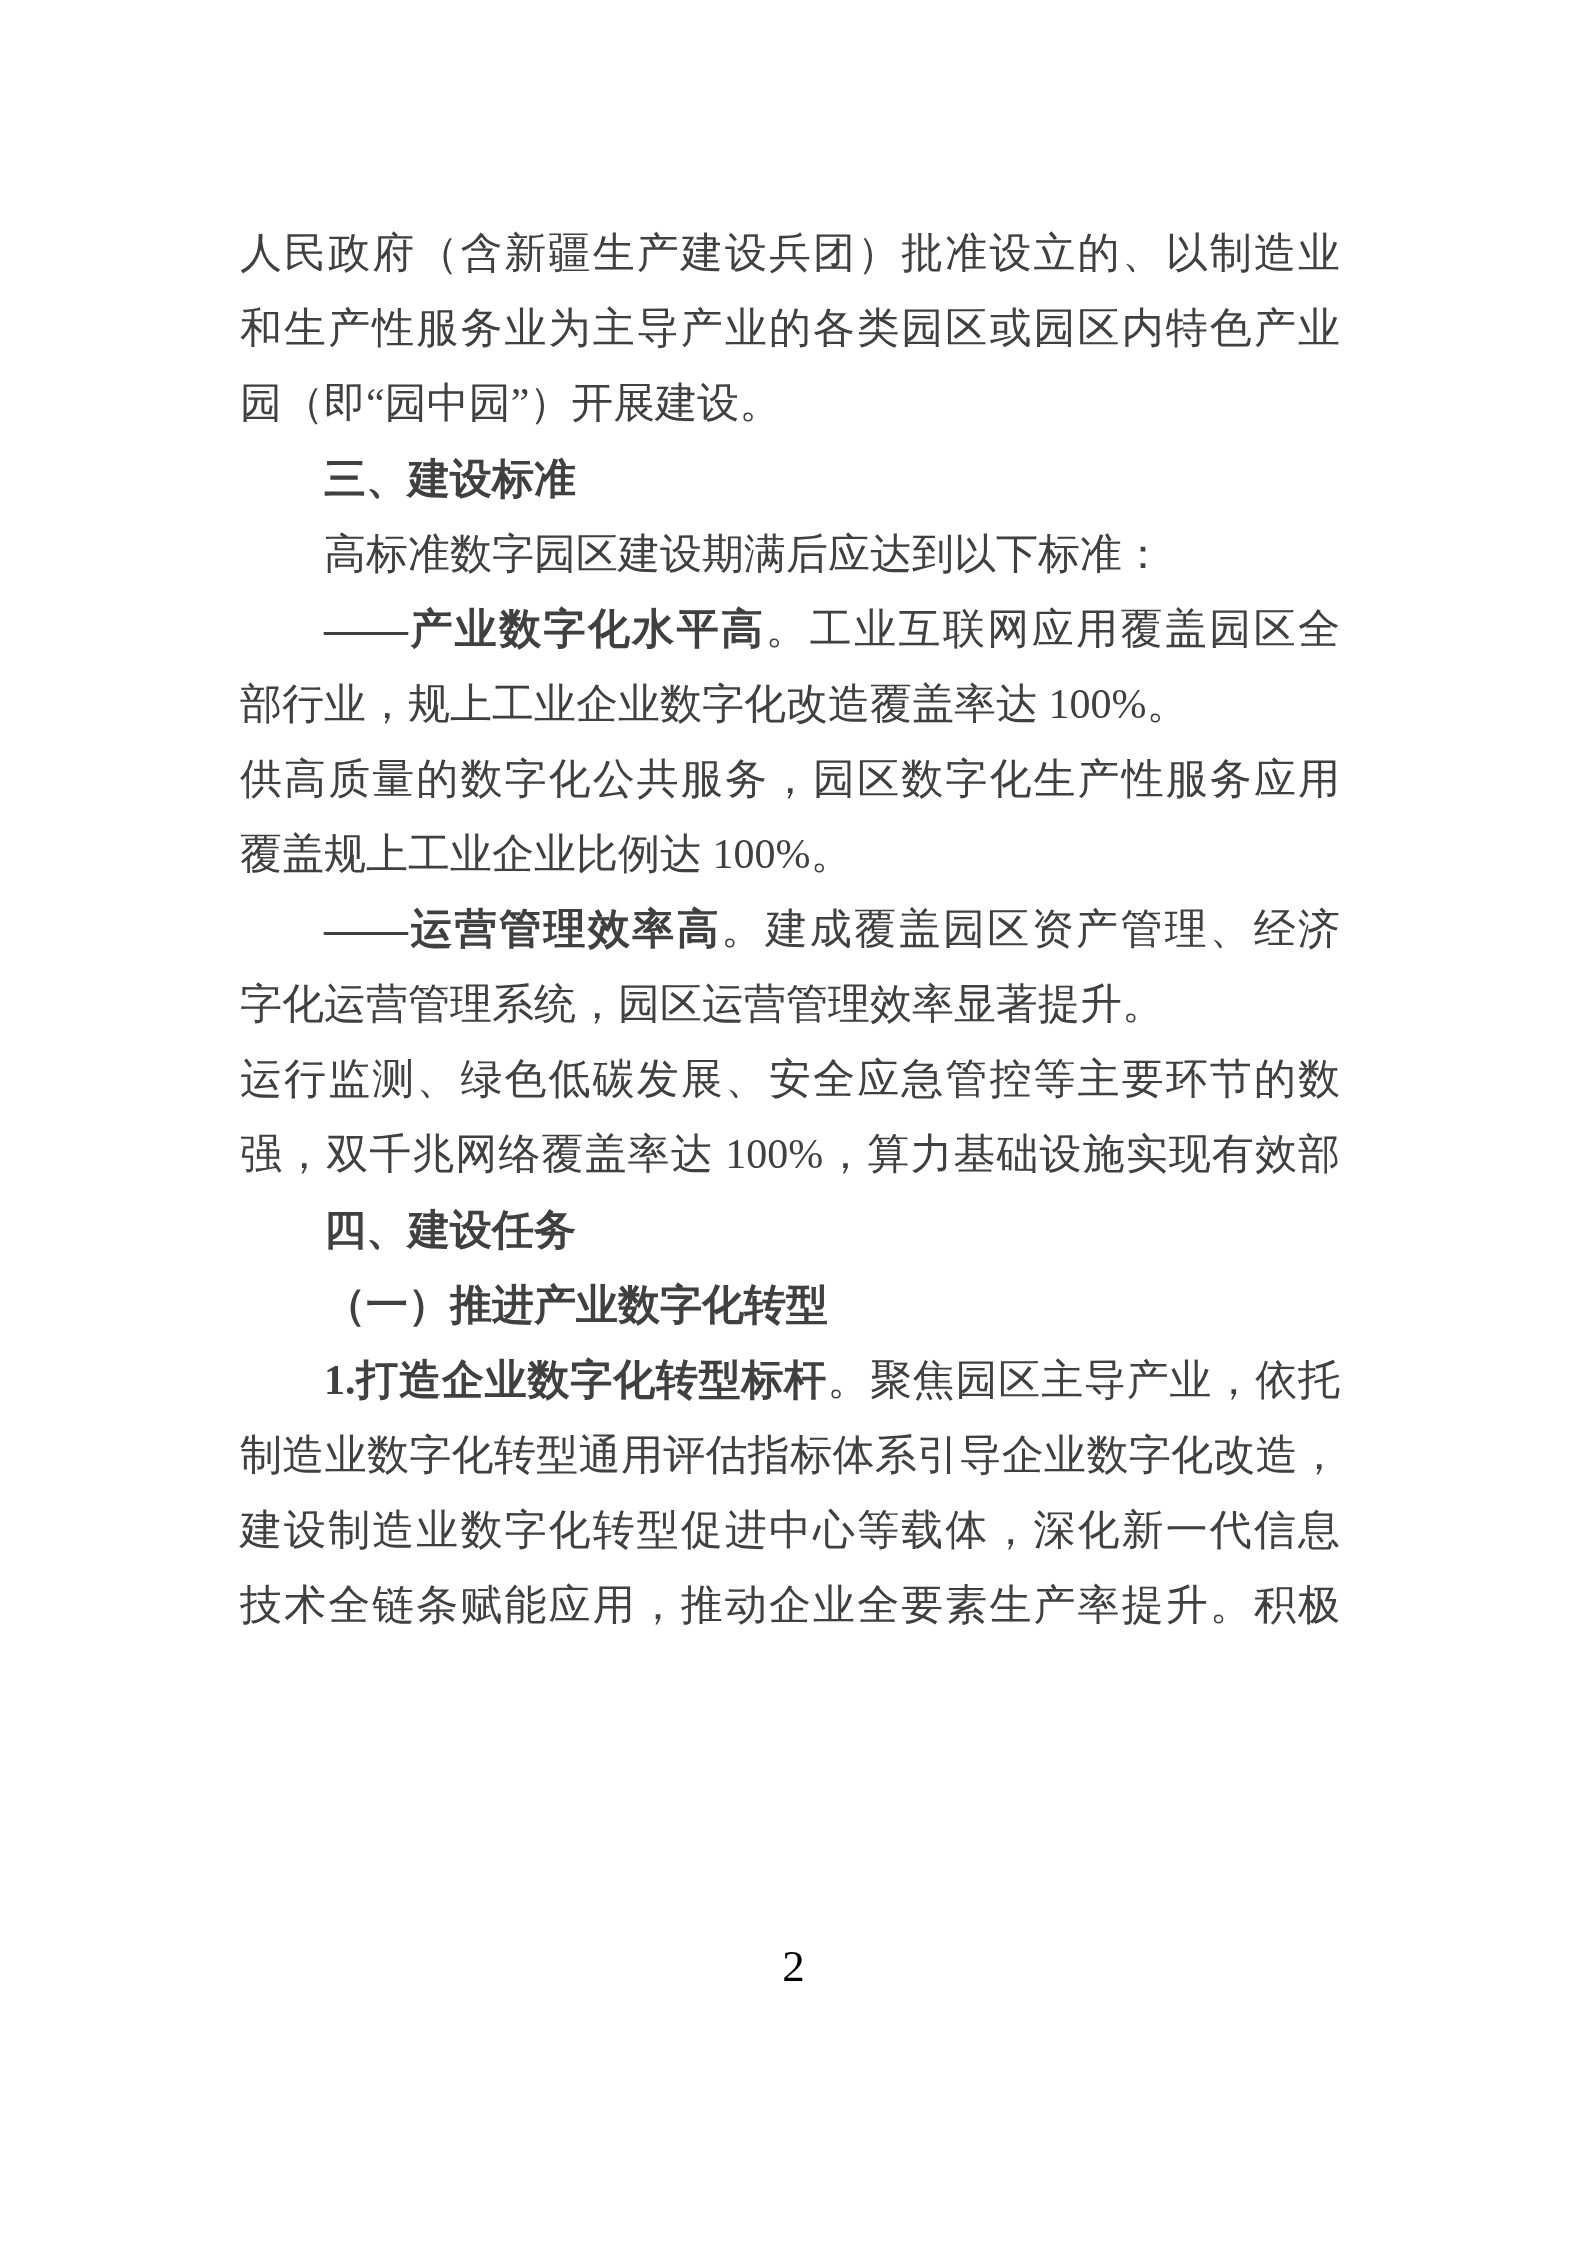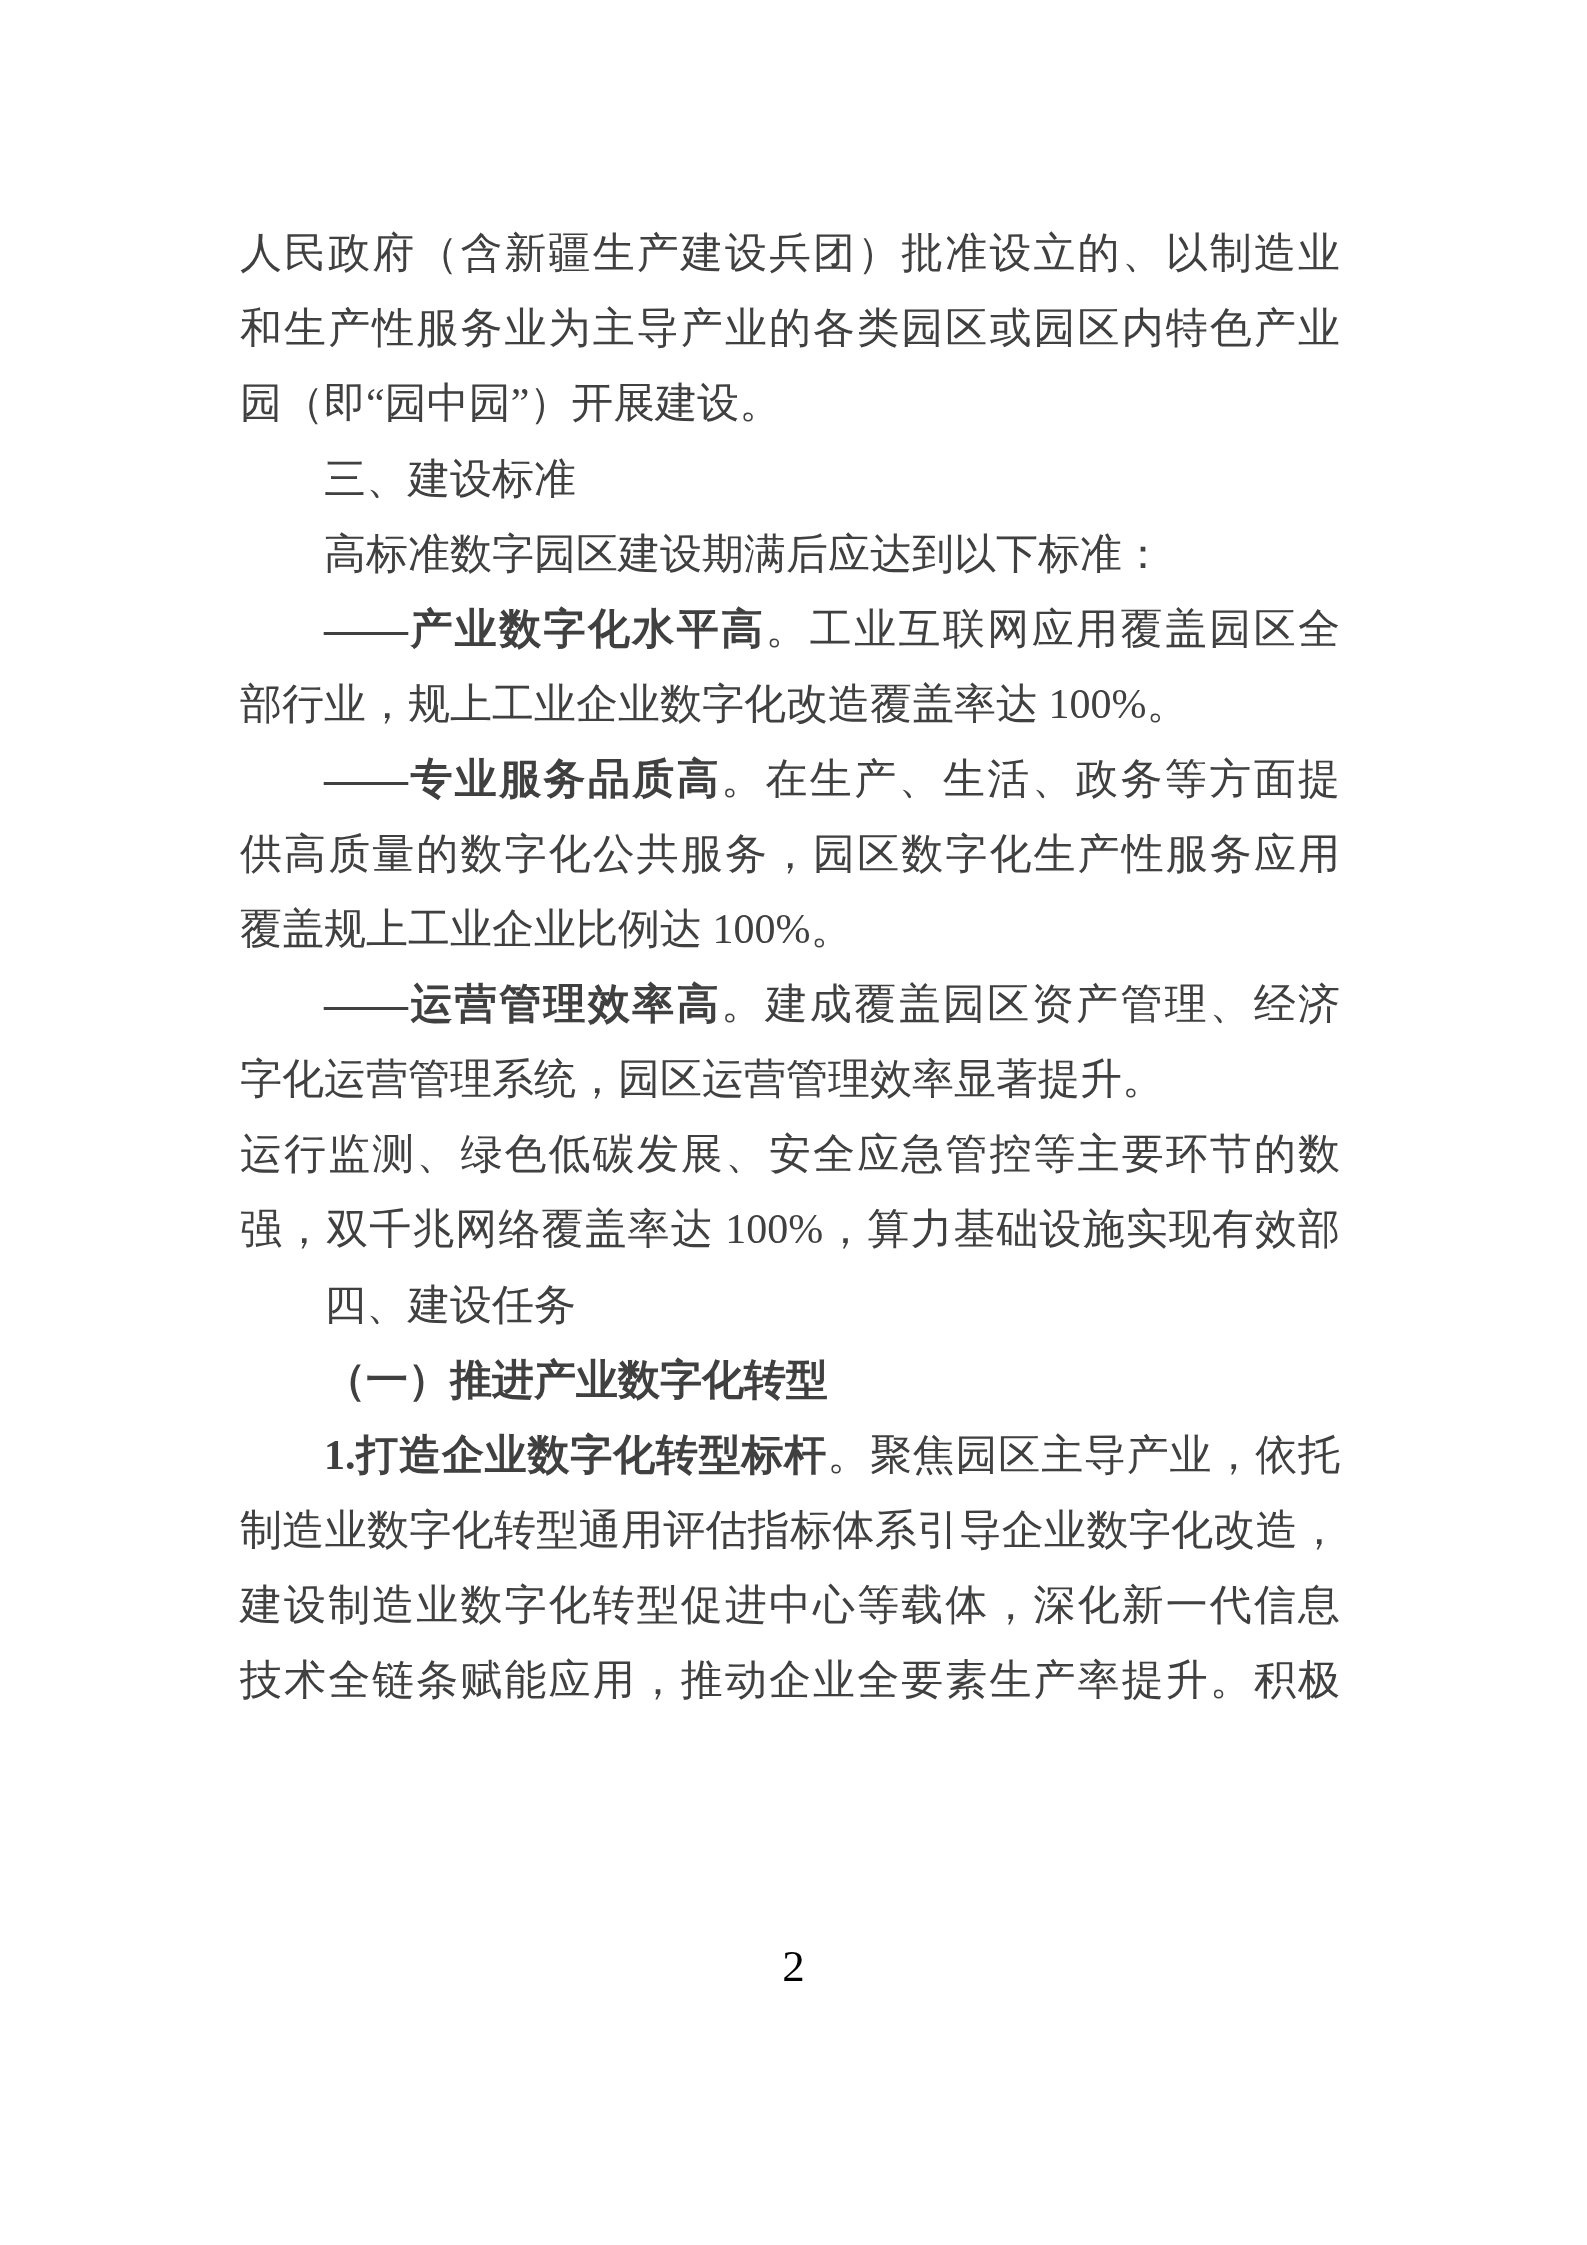--- a/index.html
+++ b/index.html
@@ -36,21 +36,21 @@
   .line.indent {
     text-indent: 84px;
   }
   .seg-body {
     font-weight: normal;
   }
   .seg-bold {
     font-weight: bold;
   }
   .seg-hei {
-    font-weight: normal;
+    font-weight: bold;
     font-family: "Liberation Sans", "DejaVu Sans", sans-serif;
   }
   .seg-kai {
     font-weight: bold;
     font-family: "Liberation Serif", "DejaVu Serif", serif;
   }
   .page-number {
     position: absolute;
     top: 1941px;
     left: 0;
@@ -67,21 +67,20 @@
 
 <div class="page">
   <div class="doc-body" id="doc-body">
       <div class="line fill"><span class="seg-body">人民政府（含新疆生产建设兵团）批准设立的、以制造业</span></div>
       <div class="line fill"><span class="seg-body">和生产性服务业为主导产业的各类园区或园区内特色产业</span></div>
       <div class="line"><span class="seg-body">园（即“园中园”）开展建设。</span></div>
       <div class="line indent"><span class="seg-hei">三、建设标准</span></div>
       <div class="line indent"><span class="seg-body">高标准数字园区建设期满后应达到以下标准：</span></div>
       <div class="line indent fill"><span class="seg-bold">——产业数字化水平高</span><span class="seg-body">。工业互联网应用覆盖园区全</span></div>
       <div class="line"><span class="seg-body">部行业，规上工业企业数字化改造覆盖率达 100%。</span></div>
-      <div class="line indent fill"><span class="seg-bold">——专业服务品质高</span><span class="seg-body">。在生产、生活、政务等方面提</span></div>
       <div class="line fill"><span class="seg-body">供高质量的数字化公共服务，园区数字化生产性服务应用</span></div>
       <div class="line"><span class="seg-body">覆盖规上工业企业比例达 100%。</span></div>
       <div class="line indent fill"><span class="seg-bold">——运营管理效率高</span><span class="seg-body">。建成覆盖园区资产管理、经济</span></div>
       <div class="line"><span class="seg-body">字化运营管理系统，园区运营管理效率显著提升。</span></div>
       <div class="line fill"><span class="seg-body">运行监测、绿色低碳发展、安全应急管控等主要环节的数</span></div>
       <div class="line fill"><span class="seg-body">强，双千兆网络覆盖率达 100%，算力基础设施实现有效部</span></div>
       <div class="line indent"><span class="seg-hei">四、建设任务</span></div>
       <div class="line indent"><span class="seg-kai">（一）推进产业数字化转型</span></div>
       <div class="line indent fill"><span class="seg-bold">1.打造企业数字化转型标杆</span><span class="seg-body">。聚焦园区主导产业，依托</span></div>
       <div class="line fill"><span class="seg-body">制造业数字化转型通用评估指标体系引导企业数字化改造，</span></div>

